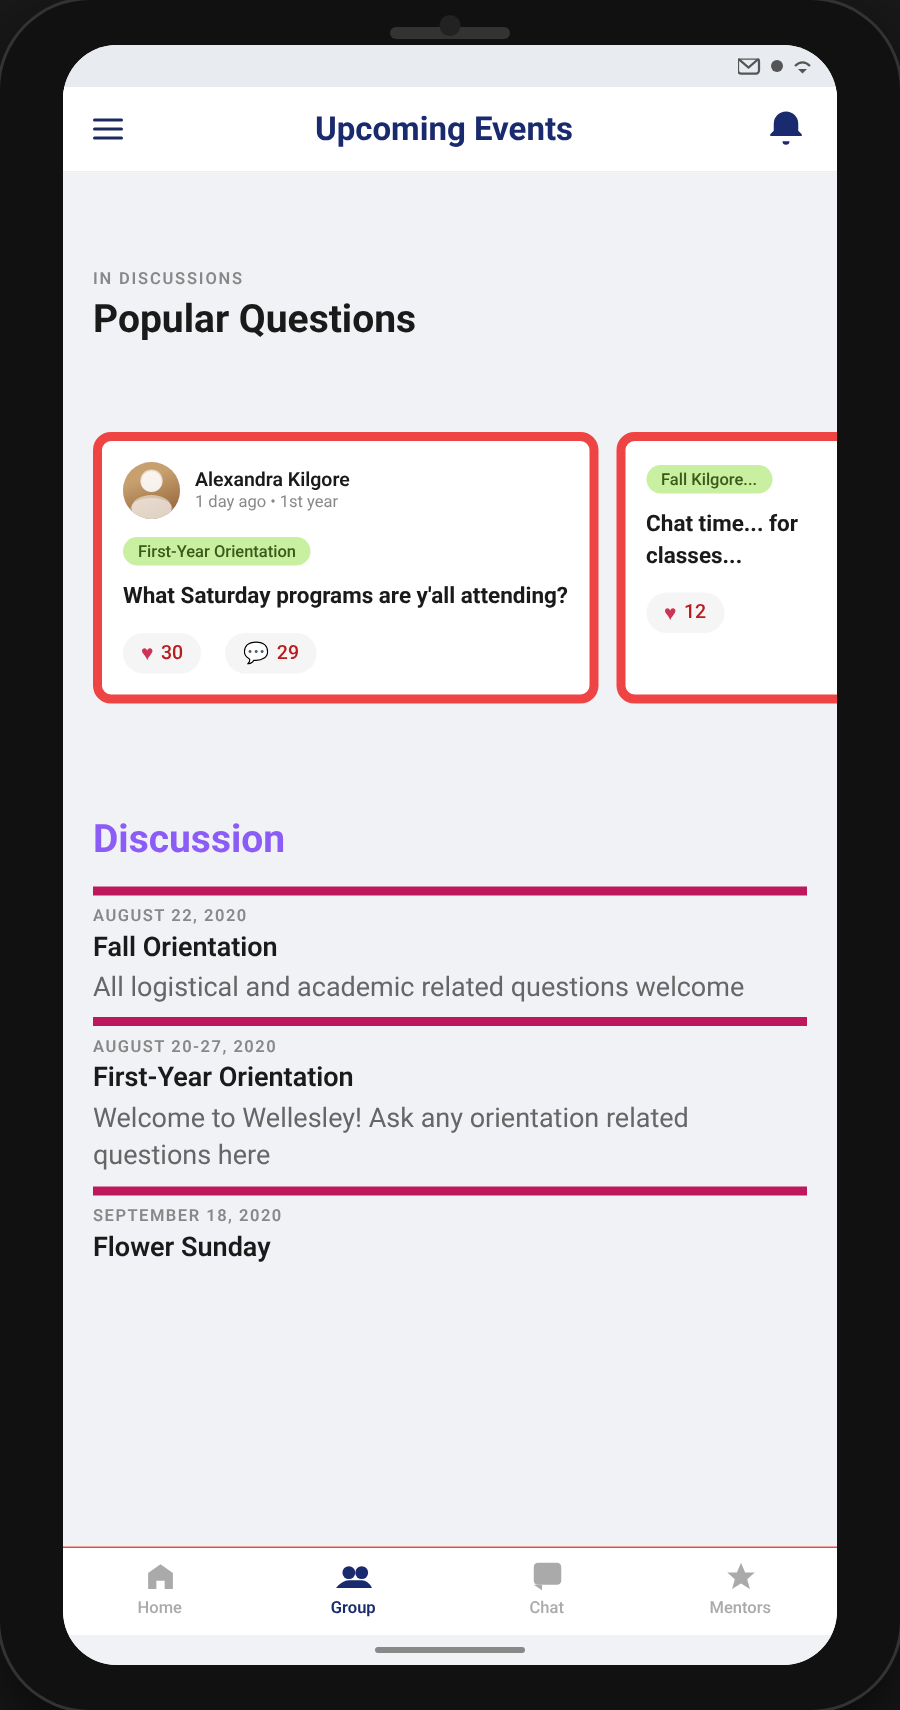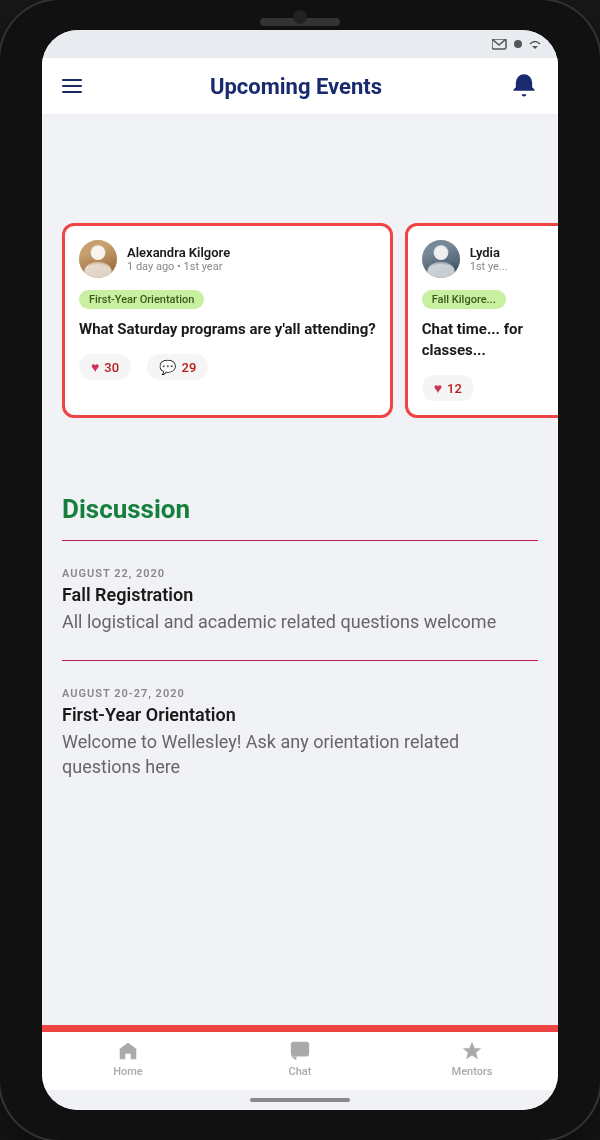--- a/index.html
+++ b/index.html
@@ -127,21 +127,21 @@
       gap: 12px;
       overflow-x: auto;
       scrollbar-width: none;
     }
     .cards-scroll::-webkit-scrollbar { display: none; }
     .question-card {
       background: #fff;
       border-radius: 12px;
       padding: 14px;
       min-width: 280px;
-      border: 3px solid #ef4444;
+      border: 6px solid #ef4444;
       flex-shrink: 0;
     }
     .card-header {
       display: flex;
       align-items: center;
       gap: 10px;
       margin-bottom: 10px;
     }
     .avatar {
       width: 38px;
@@ -233,26 +233,26 @@
       font-size: 13px;
       color: #b91c1c;
       font-weight: 500;
     }
     .discussion-section {
       padding: 16px 20px 0;
     }
     .discussion-title {
       font-size: 26px;
       font-weight: 700;
-      color: #15803d;
+      color: #8b5cf6;
       margin-bottom: 16px;
     }
     .discussion-item {
-      padding: 26px 0;
-      border-top: 1px solid #be185d;
+      padding: 7px 0;
+      border-top: 6px solid #be185d;
     }
     .discussion-date {
       font-size: 11px;
       font-weight: 600;
       letter-spacing: 1px;
       color: #888;
       text-transform: uppercase;
       margin-bottom: 4px;
     }
     .discussion-name {
@@ -261,21 +261,21 @@
       color: #1a1a1a;
       margin-bottom: 4px;
     }
     .discussion-desc {
       font-size: 18px;
       color: #666;
       line-height: 1.4;
     }
     .bottom-nav {
       background: #fff;
-      border-top: 7px solid #ef4444;
+      border-top: 1px solid #ef4444;
       display: flex;
       padding: 8px 0 12px;
     }
     .nav-item {
       flex: 1;
       display: flex;
       flex-direction: column;
       align-items: center;
       gap: 3px;
       cursor: pointer;
@@ -338,20 +338,22 @@
           <span></span>
           <span></span>
         </div>
         <span class="app-title">Upcoming Events</span>
         <svg class="bell-icon" viewBox="0 0 24 24" fill="#1a2a6e">
           <path d="M12 2a7 7 0 0 0-7 7v4l-2 2v1h18v-1l-2-2V9a7 7 0 0 0-7-7zm0 19a2 2 0 0 0 2-2h-4a2 2 0 0 0 2 2z"></path>
         </svg>
       </div>
 
       <div class="section">
+        <div class="section-label">IN DISCUSSIONS</div>
+        <div class="section-title">Popular Questions</div>
       </div>
 
       <div class="cards-scroll">
 
         <div class="question-card">
           <div class="card-header">
             <div class="avatar">
               <div class="avatar-person" style="background: linear-gradient(160deg, #c8a070 30%, #8b5c30 100%);">
                 <div style="position:absolute;top:5px;left:50%;transform:translateX(-50%);width:15px;height:15px;background:rgba(255,255,255,0.6);border-radius:50%;"></div>
                 <div style="position:absolute;bottom:0;left:50%;transform:translateX(-50%);width:28px;height:14px;background:rgba(255,255,255,0.4);border-radius:50% 50% 0 0;"></div>
@@ -370,74 +372,75 @@
               <span class="stat-num">30</span>
             </div>
             <div class="card-stat">
               <span class="chat-bubble-icon">💬</span>
               <span class="stat-num">29</span>
             </div>
           </div>
         </div>
 
         <div class="question-card truncate-card">
-          <div class="card-header">
-            <div class="avatar">
-              <div class="avatar-person" style="background: linear-gradient(160deg, #778899 30%, #334455 100%);">
-                <div style="position:absolute;top:5px;left:50%;transform:translateX(-50%);width:15px;height:15px;background:rgba(255,255,255,0.6);border-radius:50%;"></div>
-                <div style="position:absolute;bottom:0;left:50%;transform:translateX(-50%);width:28px;height:14px;background:rgba(255,255,255,0.4);border-radius:50% 50% 0 0;"></div>
-              </div>
-            </div>
-            <div class="card-user-info">
-              <div class="card-user-name">Lydia</div>
-              <div class="card-user-meta">1st ye...</div>
-            </div>
-          </div>
           <div class="card-tag">Fall Kilgore...</div>
           <div class="card-question">Chat time... for classes...</div>
           <div class="card-footer">
             <div class="card-stat">
               <span class="heart-icon">♥</span>
               <span class="stat-num">12</span>
             </div>
           </div>
         </div>
 
       </div>
 
       <div class="discussion-section">
         <div class="discussion-title">Discussion</div>
 
         <div class="discussion-item">
           <div class="discussion-date">AUGUST 22, 2020</div>
-          <div class="discussion-name">Fall Registration</div>
+          <div class="discussion-name">Fall Orientation</div>
           <div class="discussion-desc">All logistical and academic related questions welcome</div>
         </div>
 
         <div class="discussion-item">
           <div class="discussion-date">AUGUST 20-27, 2020</div>
           <div class="discussion-name">First-Year Orientation</div>
           <div class="discussion-desc">Welcome to Wellesley! Ask any orientation related questions here</div>
         </div>
 
+        <div class="discussion-item">
+          <div class="discussion-date">SEPTEMBER 18, 2020</div>
+          <div class="discussion-name">Flower Sunday</div>
+          <div class="discussion-desc"></div>
+        </div>
 
       </div>
 
       <div style="height: 20px;"></div>
     </div>
 
     <div class="bottom-nav">
 
       <div class="nav-item">
         <svg width="22" height="22" viewBox="0 0 24 24" fill="#aaa">
           <path d="M3 9.5L12 3l9 6.5V21H15v-6H9v6H3V9.5z"></path>
         </svg>
         <span class="nav-label">Home</span>
       </div>
 
+      <div class="nav-item">
+        <svg width="24" height="22" viewBox="0 0 28 22" fill="#1a2a6e">
+          <circle cx="10" cy="8" r="5"></circle>
+          <circle cx="20" cy="8" r="5"></circle>
+          <path d="M0 20 Q5 14 10 14 Q15 14 20 14 Q25 14 28 20"></path>
+        </svg>
+        <span class="nav-label active">Group</span>
+      </div>
 
       <div class="nav-item">
         <svg width="22" height="22" viewBox="0 0 24 24" fill="#aaa">
           <rect x="2" y="2" width="20" height="16" rx="3" ry="3"></rect>
           <path d="M8 22 L8 18 H2"></path>
         </svg>
         <span class="nav-label">Chat</span>
       </div>
 
       <div class="nav-item">

